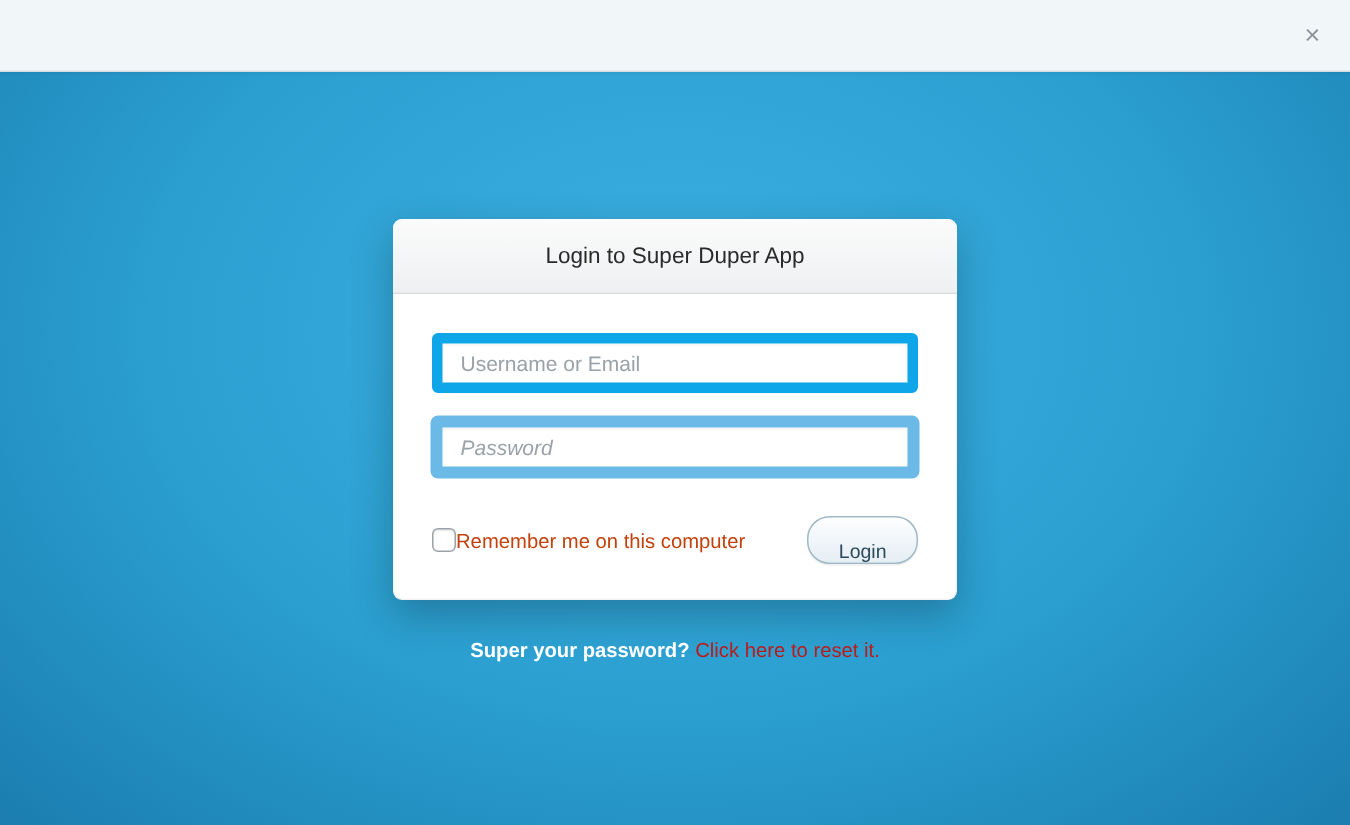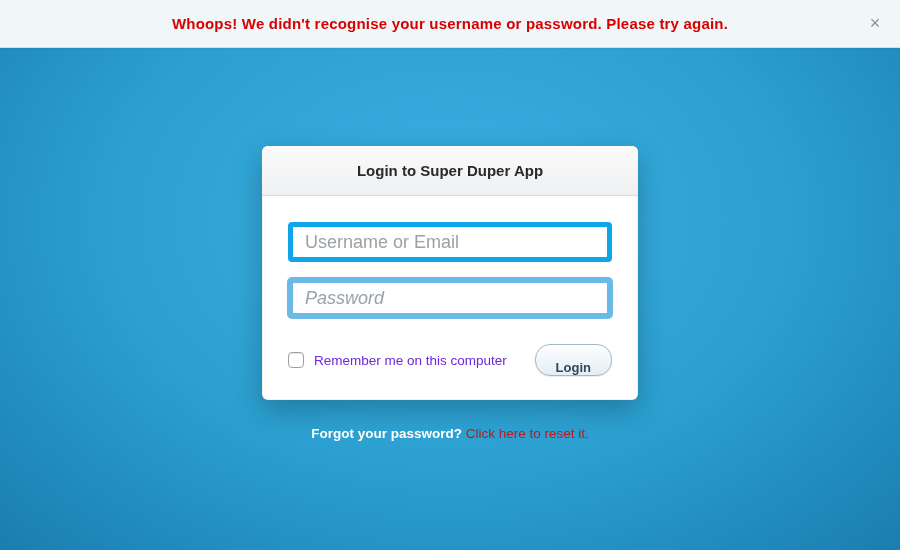--- a/index.html
+++ b/index.html
@@ -50,32 +50,32 @@
       height: 50px;
       background: linear-gradient(to bottom, #fbfbfb 0%, #eef0f2 100%);
       border-bottom: 1px solid #d9dcde;
       display: flex;
       align-items: center;
       justify-content: center;
     }
     .card-title {
       color: #2a2a2a;
       font-size: 15px;
-      font-weight: 700;
+      font-weight: 400;
     }
     .card-body {
       padding: 26px 26px 24px 26px;
     }
     .field {
       width: 100%;
       height: 40px;
-      border: 5px solid #0ea5e9;
+      border: 7px solid #0ea5e9;
       border-radius: 4px;
       padding: 0 12px;
-      font-size: 18px;
+      font-size: 14px;
       color: #be185d;
       background: #fff;
       outline: none;
       box-shadow: inset 0 1px 2px rgba(0,0,0,0.06);
     }
     .field::placeholder { color: #9aa2a7; }
     .field + .field { margin-top: 16px; }
     .field.highlight {
       border-color: #6bb9e6;
       box-shadow: 0 0 0 1px #6bb9e6, inset 0 1px 2px rgba(0,0,0,0.06);
@@ -83,41 +83,40 @@
     }
     .row {
       margin-top: 26px;
       display: flex;
       align-items: center;
       justify-content: space-between;
     }
     .remember {
       display: flex;
       align-items: center;
-      gap: 10px;
-      color: #6d28d9;
+      color: #c2410c;
       font-size: 13.5px;
       cursor: pointer;
     }
     .chk {
       width: 16px; height: 16px;
       border: 1px solid #9aa2a7;
       border-radius: 4px;
       background: #fff;
       box-shadow: inset 0 1px 1px rgba(0,0,0,0.1);
     }
     .login-btn {
       height: 30px;
       padding: 15px 20px;
       border-radius: 15px;
       border: 1px solid #9fb9c7;
       background: linear-gradient(to bottom, #fdfeff 0%, #e4eef4 100%);
       color: #2d4a5a;
       font-size: 13px;
-      font-weight: 700;
+      font-weight: 400;
       cursor: pointer;
       box-shadow: 0 1px 1px rgba(0,0,0,0.08);
     }
     .below {
       margin-top: 26px;
       text-align: center;
       font-size: 13.5px;
     }
     .below .q {
       color: #ffffff;
@@ -126,21 +125,20 @@
     .below a {
       color: #b91c1c;
       text-decoration: none;
       font-weight: 400;
     }
   </style>
 </head>
 <body>
 
 <div class="alert-bar">
-  <span class="alert-text">Whoops! We didn't recognise your username or password. Please try again.</span>
   <button class="alert-close">×</button>
 </div>
 
 <div class="login-card">
   <div class="card-header">
     <span class="card-title">Login to Super Duper App</span>
   </div>
   <div class="card-body">
     <input class="field" type="text" placeholder="Username or Email" style="">
     <input class="field highlight" type="password" placeholder="Password" style="">
@@ -148,16 +146,16 @@
       <label class="remember">
         <span class="chk"></span>
         <span>Remember me on this computer</span>
       </label>
       <button class="login-btn">Login</button>
     </div>
   </div>
 </div>
 
 <div class="below">
-  <span class="q">Forgot your password?</span>
+  <span class="q">Super your password?</span>
   <span> </span>
   <a href="#">Click here to reset it.</a>
 </div>
 
 </body></html>

